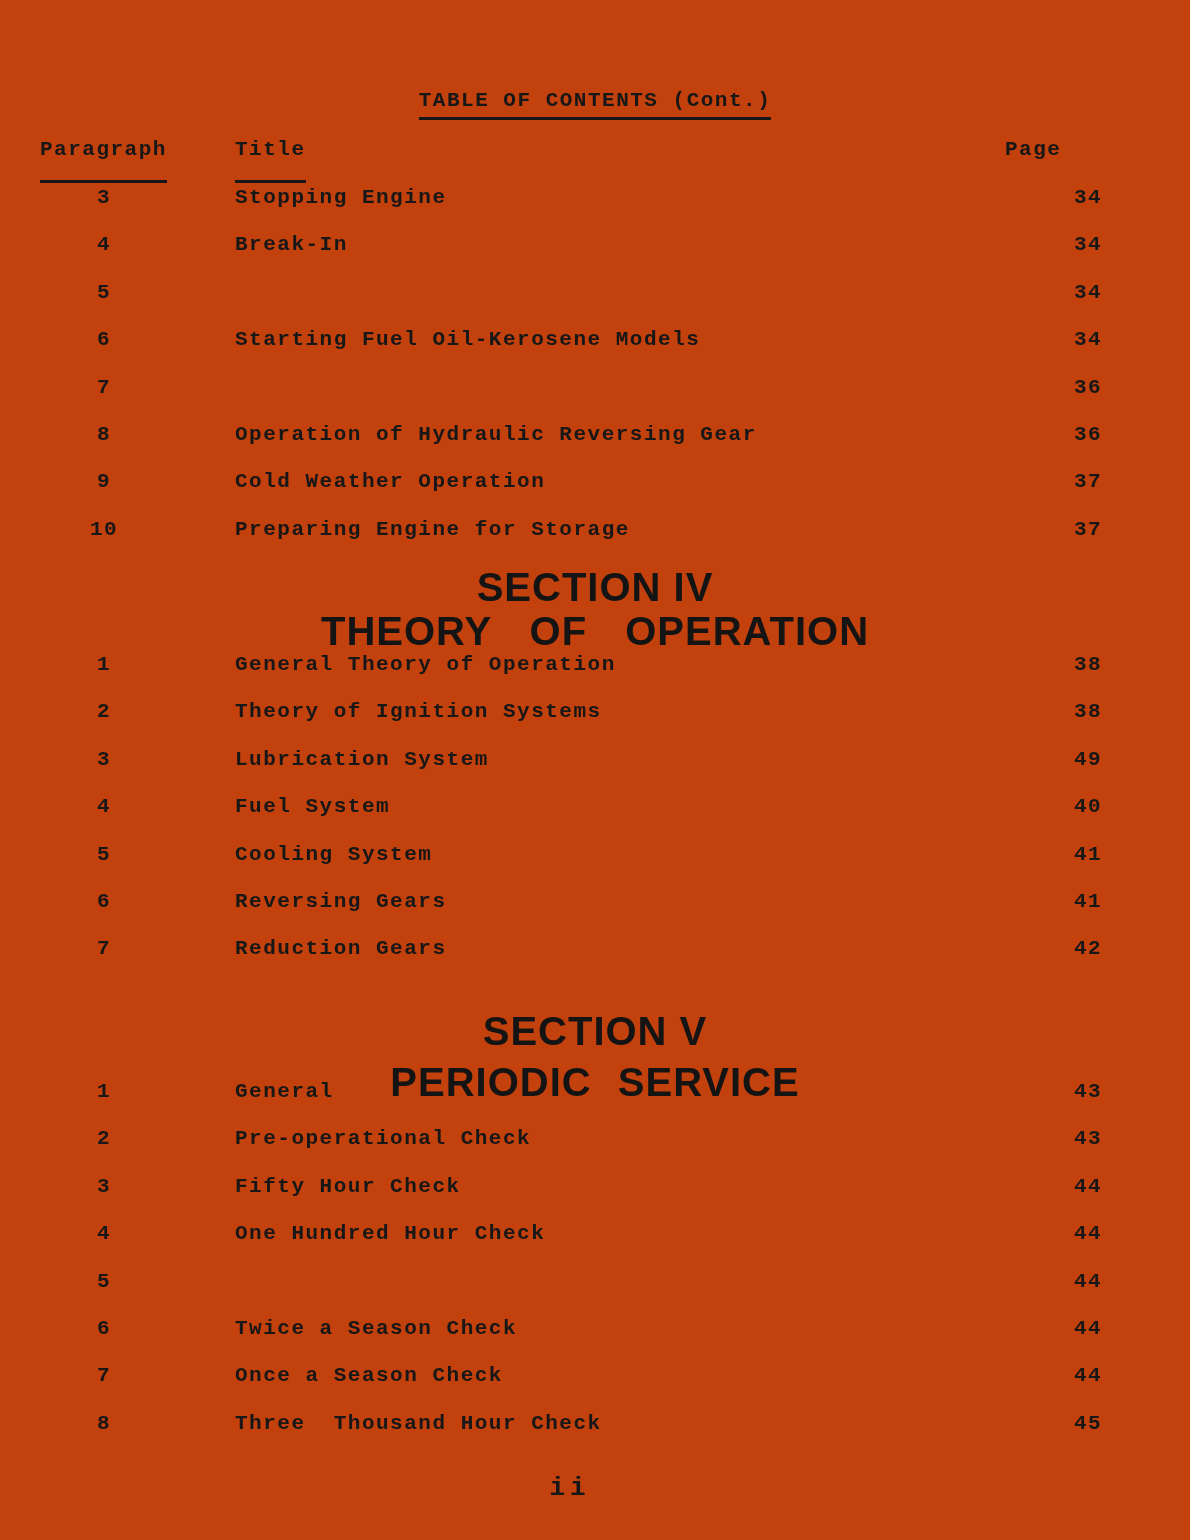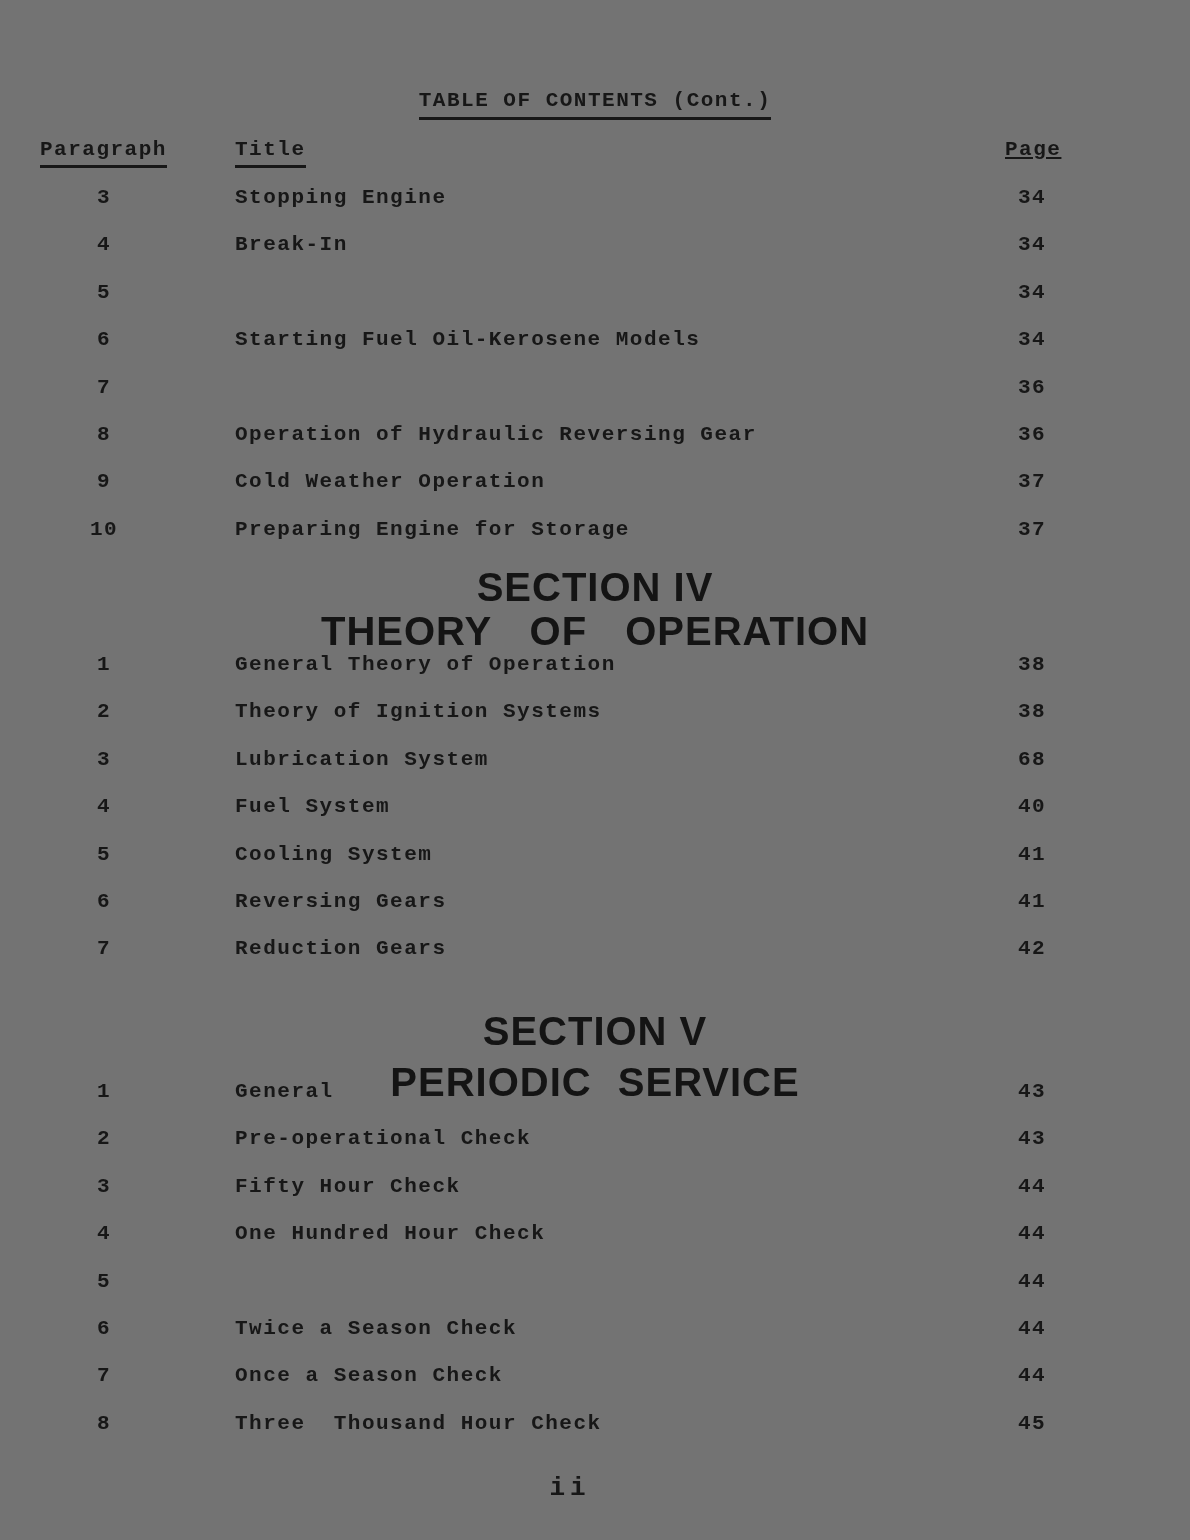--- a/index.html
+++ b/index.html
@@ -4,26 +4,25 @@
 <style>
   html, body {
     margin: 0;
     padding: 0;
     background: #ffffff;
   }
   .page {
     position: relative;
     width: 1190px;
     height: 1540px;
-    background: #737373;
+    background: #c2410c;
     color: #171717;
     font-family: "Liberation Mono", "DejaVu Sans Mono", monospace;
     font-weight: 700;
     overflow: hidden;
-    text-decoration: underline;
   }
 
   
   .doc-title {
     position: absolute;
     top: 88px;
     left: 0;
     width: 100%;
     text-align: center;
     font-size: 21px;
@@ -37,21 +36,21 @@
   }
 
   
   .col-header {
     position: absolute;
     top: 138px;
     font-size: 21px;
     line-height: 24px;
     letter-spacing: 1.5px;
     border-bottom: 3px solid #171717;
-    padding-bottom: 3px;
+    padding-bottom: 18px;
   }
   .col-header.paragraph { left: 40px; }
   .col-header.title     { left: 235px; }
   .col-header.page      { left: 1005px; }
 
   
   .section-heading, .section-sub {
     position: absolute;
     left: 0;
     width: 100%;
@@ -72,21 +71,21 @@
   .toc-row span {
     position: absolute;
     top: 0;
     font-size: 21px;
     line-height: 23px;
     letter-spacing: 1.5px;
     white-space: pre;
   }
   .toc-paragraph-number { left: 0; width: 208px; text-align: center; }
   .toc-title            { left: 235px; }
-  .toc-page-number      { left: 980px; width: 104px; text-align: center; }
+  .toc-page-number      { left: 1036px; width: 104px; text-align: center; }
 
   
   .footer-page {
     position: absolute;
     top: 1476px;
     left: 0;
     width: 1140px;
     text-align: center;
     font-size: 26px;
     line-height: 24px;
@@ -156,21 +155,21 @@
           <span class="toc-page-number">38</span>
         </div>
         <div class="toc-row">
           <span class="toc-paragraph-number">2</span>
           <span class="toc-title">Theory of Ignition Systems</span>
           <span class="toc-page-number">38</span>
         </div>
         <div class="toc-row">
           <span class="toc-paragraph-number">3</span>
           <span class="toc-title">Lubrication System</span>
-          <span class="toc-page-number">68</span>
+          <span class="toc-page-number">49</span>
         </div>
         <div class="toc-row">
           <span class="toc-paragraph-number">4</span>
           <span class="toc-title">Fuel System</span>
           <span class="toc-page-number">40</span>
         </div>
         <div class="toc-row">
           <span class="toc-paragraph-number">5</span>
           <span class="toc-title">Cooling System</span>
           <span class="toc-page-number">41</span>

